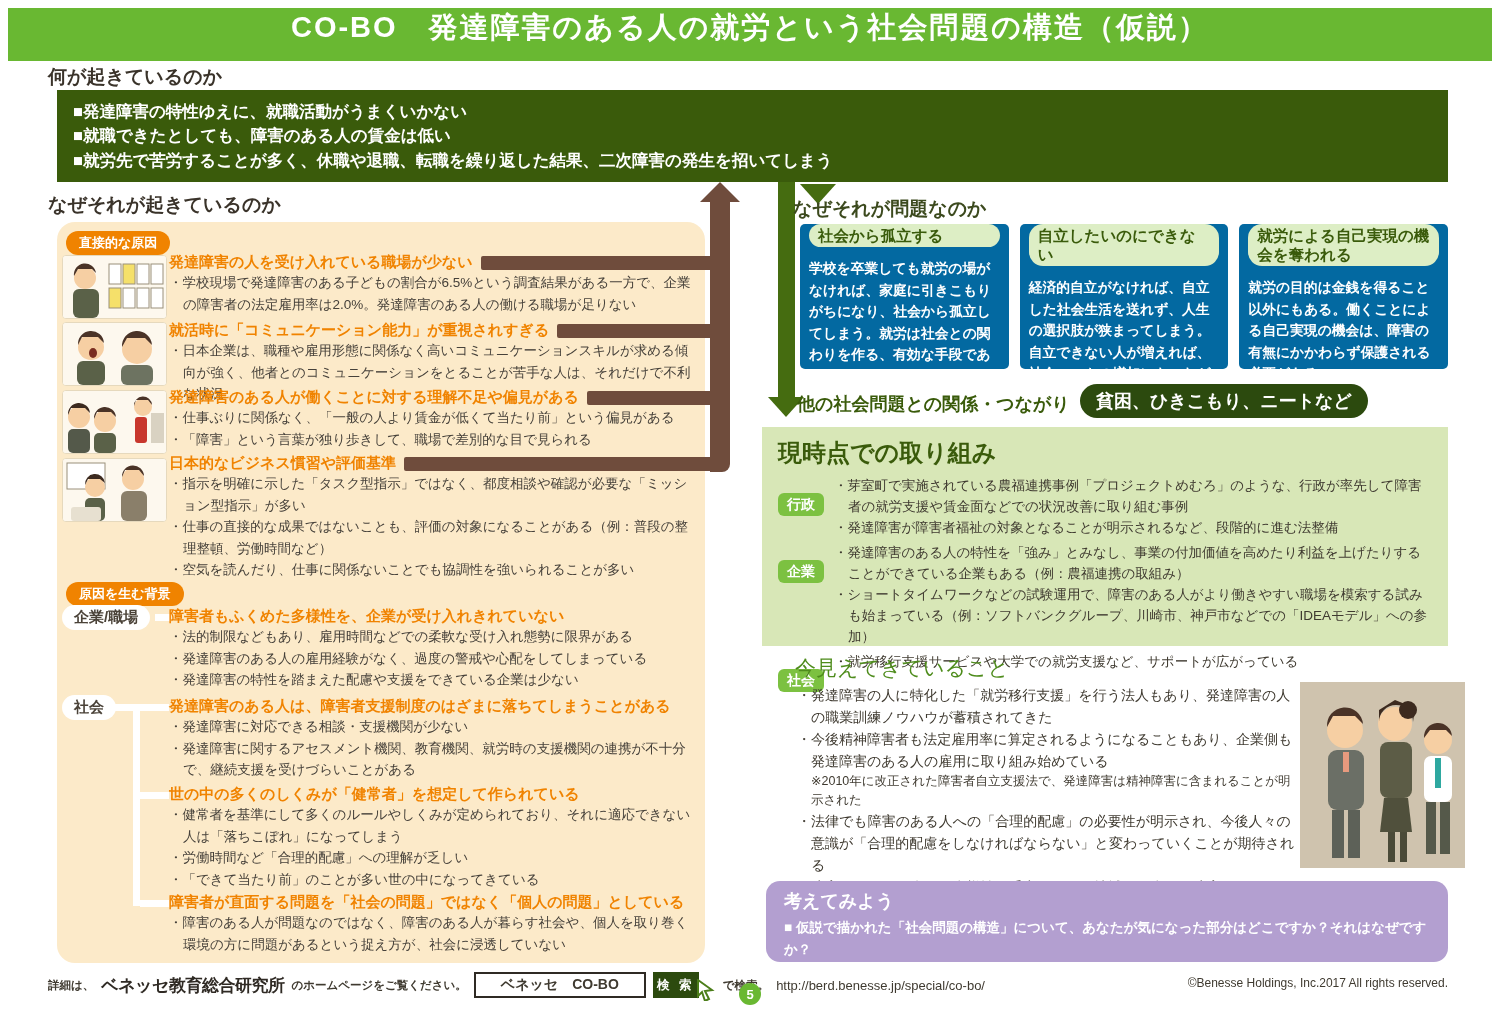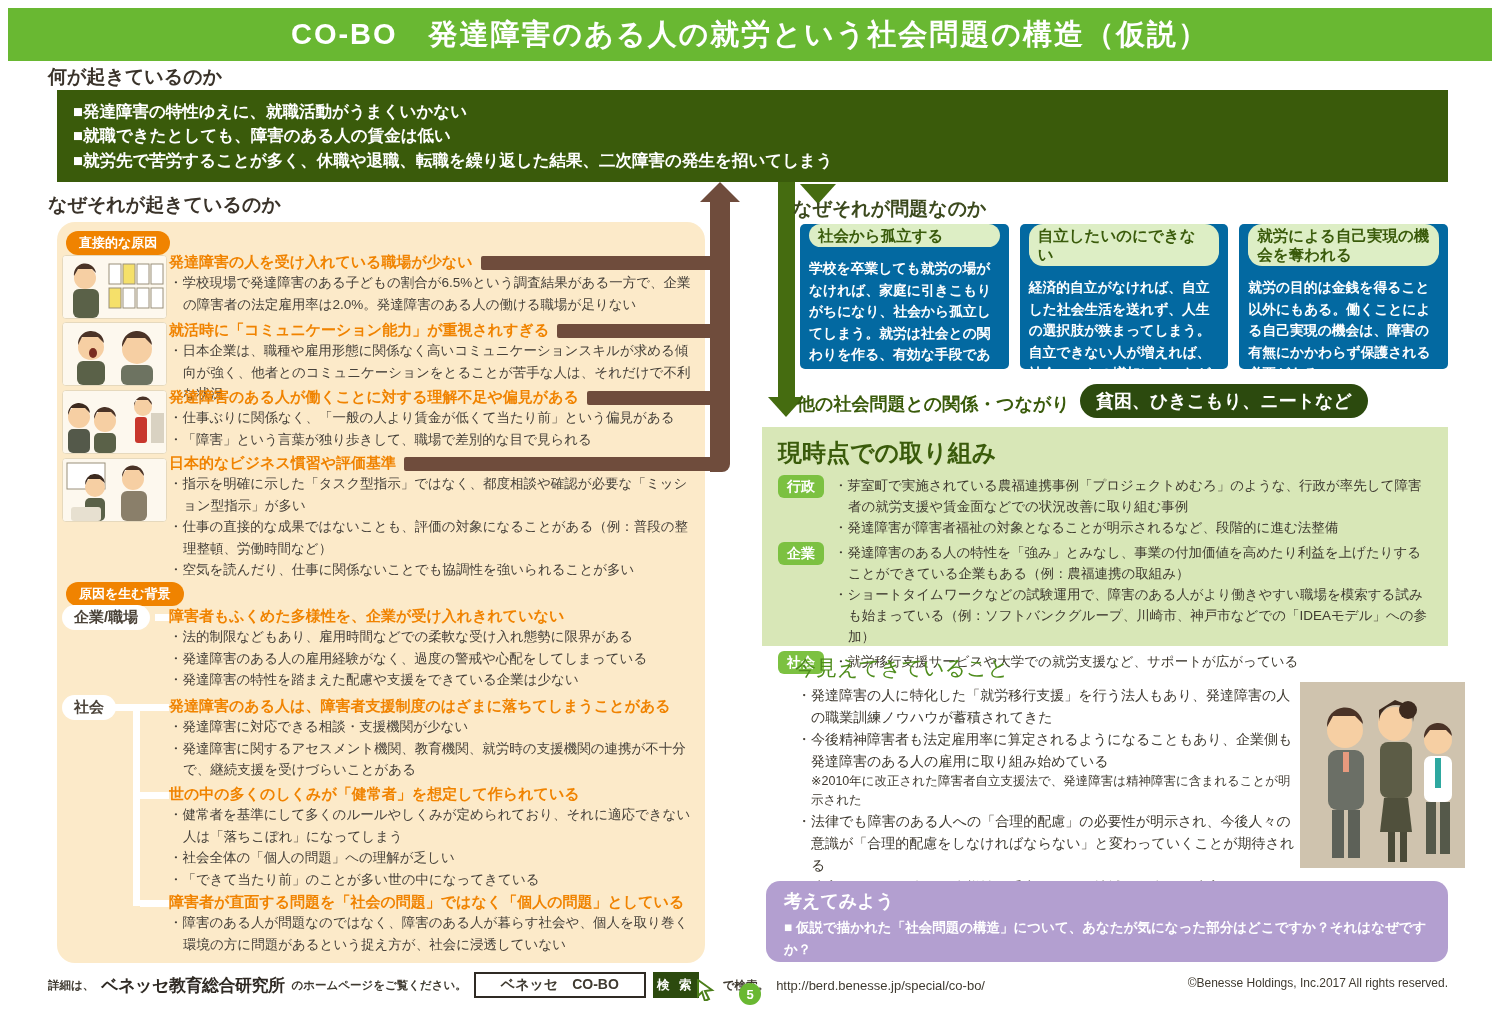--- a/index.html
+++ b/index.html
@@ -2,21 +2,21 @@
 <html><head>
 <meta charset="utf-8">
 <style>
   html,body{margin:0;padding:0;background:#fff}
   #page{position:relative;width:1500px;height:1014px;background:#fff;overflow:hidden;
         font-family:"Liberation Sans","DejaVu Sans",sans-serif;color:#3f3a30}
   .abs{position:absolute}
 
   
   .header-bar{left:8px;top:8px;width:1484px;height:53px;background:#69b832;
-              display:flex;align-items:center;justify-content:center}
+              display:flex;align-items:flex-start;justify-content:center}
   .header-title{color:#fff;font-weight:bold;font-size:29px;letter-spacing:2px}
 
   
   .sec-title{font-size:19px;font-weight:bold;color:#3a332a}
   .what-box{left:57px;top:90px;width:1359px;height:76px;background:#3a5b0b;color:#fff;
             padding:8px 16px;display:flex;flex-direction:column;justify-content:space-evenly}
   .what-line{font-size:16.5px;font-weight:bold}
 
   
   .left-panel{left:57px;top:222px;width:648px;height:741px;background:#fceac9;border-radius:18px}
@@ -49,21 +49,21 @@
               font-weight:bold;font-size:15.5px;line-height:19px}
   .pcard-body{color:#fff;font-weight:bold;font-size:13.8px;line-height:21.5px;margin-top:11px}
   .rel-title{font-size:18px;font-weight:bold;color:#3a5b0b}
   .rel-pill{left:1080px;top:384px;width:288px;height:34px;background:#2c4a0e;border-radius:17px;
             display:flex;align-items:center;justify-content:center;color:#fff;font-weight:bold;font-size:18px}
   .efforts-box{left:762px;top:427px;width:654px;height:199px;background:#d8e7b7;padding:10px 16px}
   .efforts-title{font-size:24px;font-weight:bold;color:#3a5b0b;margin-bottom:6px}
   .effort-row{display:flex;margin-bottom:4px}
   .badge-green{width:46px;height:23px;background:#7cc141;border-radius:6px;color:#fff;
                font-weight:bold;font-size:14px;display:flex;align-items:center;justify-content:center;
-               flex:none;margin-right:10px;margin-top:0}
+               flex:none;margin-right:10px;margin-top:18px}
   .effort-bullets{font-size:13.5px;line-height:21px;color:#3f3a30;width:598px}
   .effort-bullets div{text-indent:-14px;padding-left:14px}
   .now-title{font-size:21px;font-weight:normal;color:#4e8c1c}
   .now-bullets{left:797px;top:684px;width:500px;font-size:14px;line-height:22px;color:#3f3a30}
   .now-bullets .bl{text-indent:-14px;padding-left:14px}
   .think-box{left:766px;top:881px;width:646px;height:65px;background:#b39fd0;border-radius:14px;
              padding:8px 18px;color:#fff}
   .think-title{font-size:18px;font-weight:bold;margin-bottom:4px}
   .think-item{font-size:13.5px;font-weight:bold;line-height:22px}
 
@@ -224,21 +224,21 @@
       <div class="cause-heading">発達障害のある人は、障害者支援制度のはざまに落ちてしまうことがある</div>
       <div class="bullets">
         <div>・発達障害に対応できる相談・支援機関が少ない</div>
         <div>・発達障害に関するアセスメント機関、教育機関、就労時の支援機関の連携が不十分で、継続支援を受けづらいことがある</div>
       </div>
     </div>
     <div class="abs cause-content" style="left:112px;top:563px">
       <div class="cause-heading">世の中の多くのしくみが「健常者」を想定して作られている</div>
       <div class="bullets">
         <div>・健常者を基準にして多くのルールやしくみが定められており、それに適応できない人は「落ちこぼれ」になってしまう</div>
-        <div>・社会全体の「個人の問題」への理解が乏しい</div>
+        <div>・労働時間など「合理的配慮」への理解が乏しい</div>
         <div>・「できて当たり前」のことが多い世の中になってきている</div>
       </div>
     </div>
     <div class="abs cause-content" style="left:112px;top:671px">
       <div class="cause-heading">障害者が直面する問題を「社会の問題」ではなく「個人の問題」としている</div>
       <div class="bullets">
         <div>・障害のある人が問題なのではなく、障害のある人が暮らす社会や、個人を取り巻く環境の方に問題があるという捉え方が、社会に浸透していない</div>
       </div>
     </div>
   </div>

